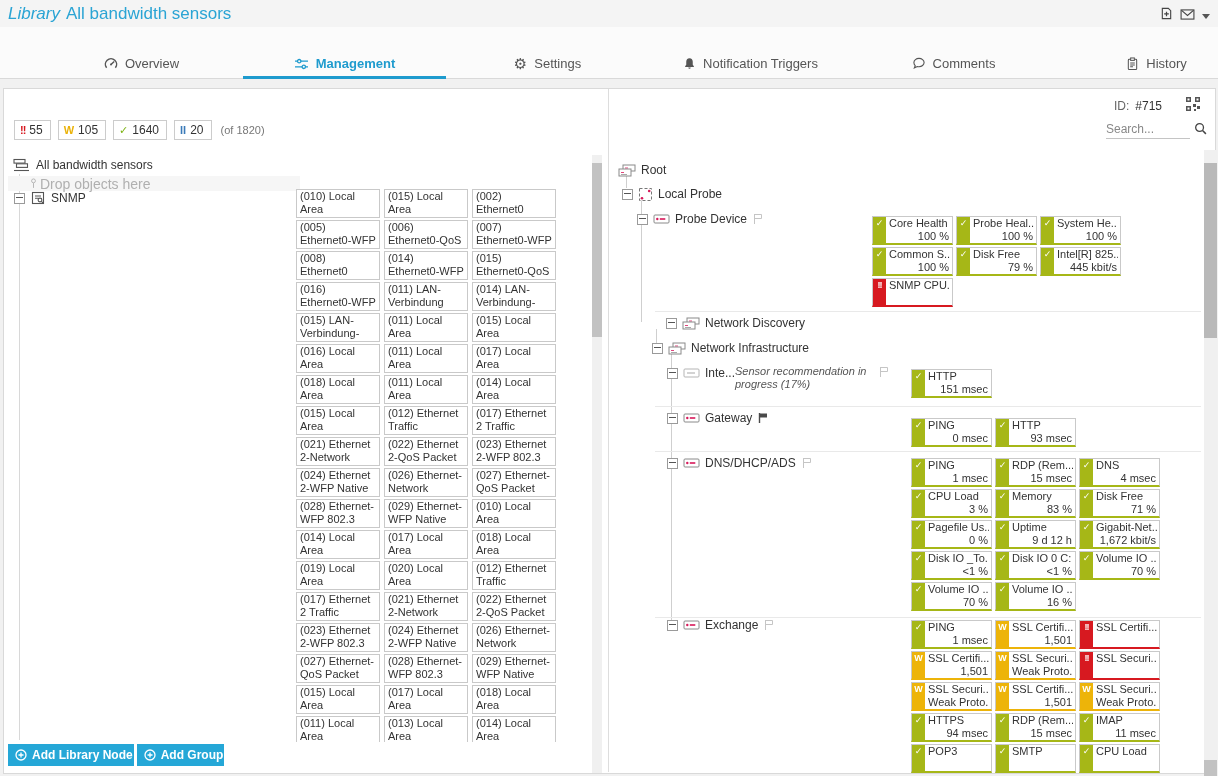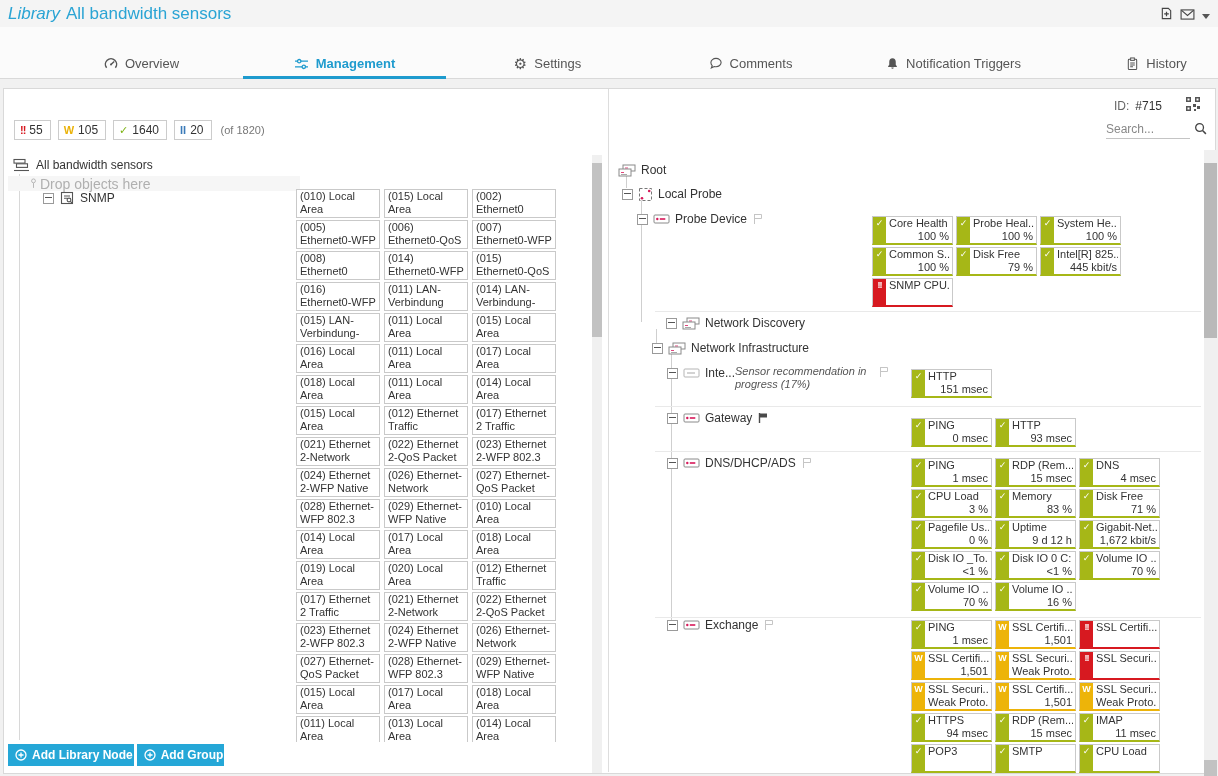--- a/index.html
+++ b/index.html
@@ -36,21 +36,21 @@
   .bi.err{color:#d71920;letter-spacing:-1px;}
   .bi.warn{color:#eab208;}
   .bi.ok{color:#7cb312;}
   .bi.pause{color:#3a7ab8;letter-spacing:0px;}
   .oftotal{color:#777;font-size:11px;margin-left:2px;}
   
   .ltree-line{position:absolute;left:19px;top:174px;width:1px;height:566px;background:#d8d8d8;}
   .lib-root{position:absolute;left:13px;top:158px;display:flex;align-items:center;gap:6px;font-size:12px;}
   .drop-row{position:absolute;left:8px;top:176px;width:292px;height:15px;background:#f6f6f6;display:flex;align-items:center;gap:3px;
             padding-left:22px;font-size:14px;color:#b0b0b0;box-sizing:border-box;}
-  .lib-node{position:absolute;left:14px;top:191px;display:flex;align-items:center;gap:6px;font-size:12px;margin-left:29px;}
+  .lib-node{position:absolute;left:14px;top:191px;display:flex;align-items:center;gap:6px;font-size:12px;}
   .expander{width:9px;height:9px;border:1px solid #9a9a9a;background:#fff;position:relative;flex:0 0 9px;cursor:pointer;}
   .expander::before{content:"";position:absolute;left:1px;right:1px;top:3px;height:1px;background:#555;}
   
   .tilewrap{position:absolute;left:296px;top:189px;width:262px;height:553px;overflow:hidden;}
   .tilegrid{display:grid;grid-template-columns:repeat(3,84px);gap:2px 4px;}
   .ltile{border:1px solid #c9c9c9;background:#fff;padding:0 3px;font-size:11px;line-height:13px;color:#333;height:27px;overflow:hidden;cursor:pointer;}
   
   .sb-track{position:absolute;background:#f0f0f0;}
   .sb-thumb{position:absolute;background:#c2c2c2;cursor:pointer;}
   .divider{position:absolute;left:608px;top:89px;width:1px;height:683px;background:#ddd;}
@@ -128,30 +128,30 @@
           </g>
         </svg>
       <span>Management</span>
       <div class="underline"></div>
     </div>
     <div class="tab">
       <span class="gear">⚙</span>
       <span>Settings</span>
     </div>
     <div class="tab">
+      <svg width="13" height="13" viewBox="0 0 14 14">
+          <path fill="currentColor" d="M7 1.3c-2.3 0-3.5 1.8-3.5 3.9v3.1L2.3 10v.7h9.4V10l-1.2-1.7V5.2c0-2.1-1.2-3.9-3.5-3.9zM5.7 11.4a1.3 1.3 0 0 0 2.6 0z"></path>
+        </svg>
+      <span>Notification Triggers</span>
+    </div>
+    <div class="tab">
       <svg width="14" height="13" viewBox="0 0 14 14">
           <path fill="none" stroke="currentColor" stroke-width="1.2" d="M12.5 6c0 2.5-2.5 4.5-5.5 4.5-.6 0-1.2-.1-1.8-.2L2 11.7l.9-2.3C2.1 8.6 1.5 7.3 1.5 6 1.5 3.5 4 1.5 7 1.5s5.5 2 5.5 4.5z"></path>
         </svg>
       <span>Comments</span>
-    </div>
-    <div class="tab">
-      <svg width="13" height="13" viewBox="0 0 14 14">
-          <path fill="currentColor" d="M7 1.3c-2.3 0-3.5 1.8-3.5 3.9v3.1L2.3 10v.7h9.4V10l-1.2-1.7V5.2c0-2.1-1.2-3.9-3.5-3.9zM5.7 11.4a1.3 1.3 0 0 0 2.6 0z"></path>
-        </svg>
-      <span>Notification Triggers</span>
     </div>
     <div class="tab">
       <svg width="13" height="14" viewBox="0 0 14 15">
           <g fill="none" stroke="currentColor" stroke-width="1.1">
             <rect x="2.5" y="2.5" width="9" height="11" rx="1"></rect>
             <rect x="5" y="1" width="4" height="2.6" fill="#fbfbfb"></rect>
             <path d="M4.5 6.5h5M4.5 8.5h5M4.5 10.5h3"></path>
           </g>
         </svg>
       <span>History</span>

